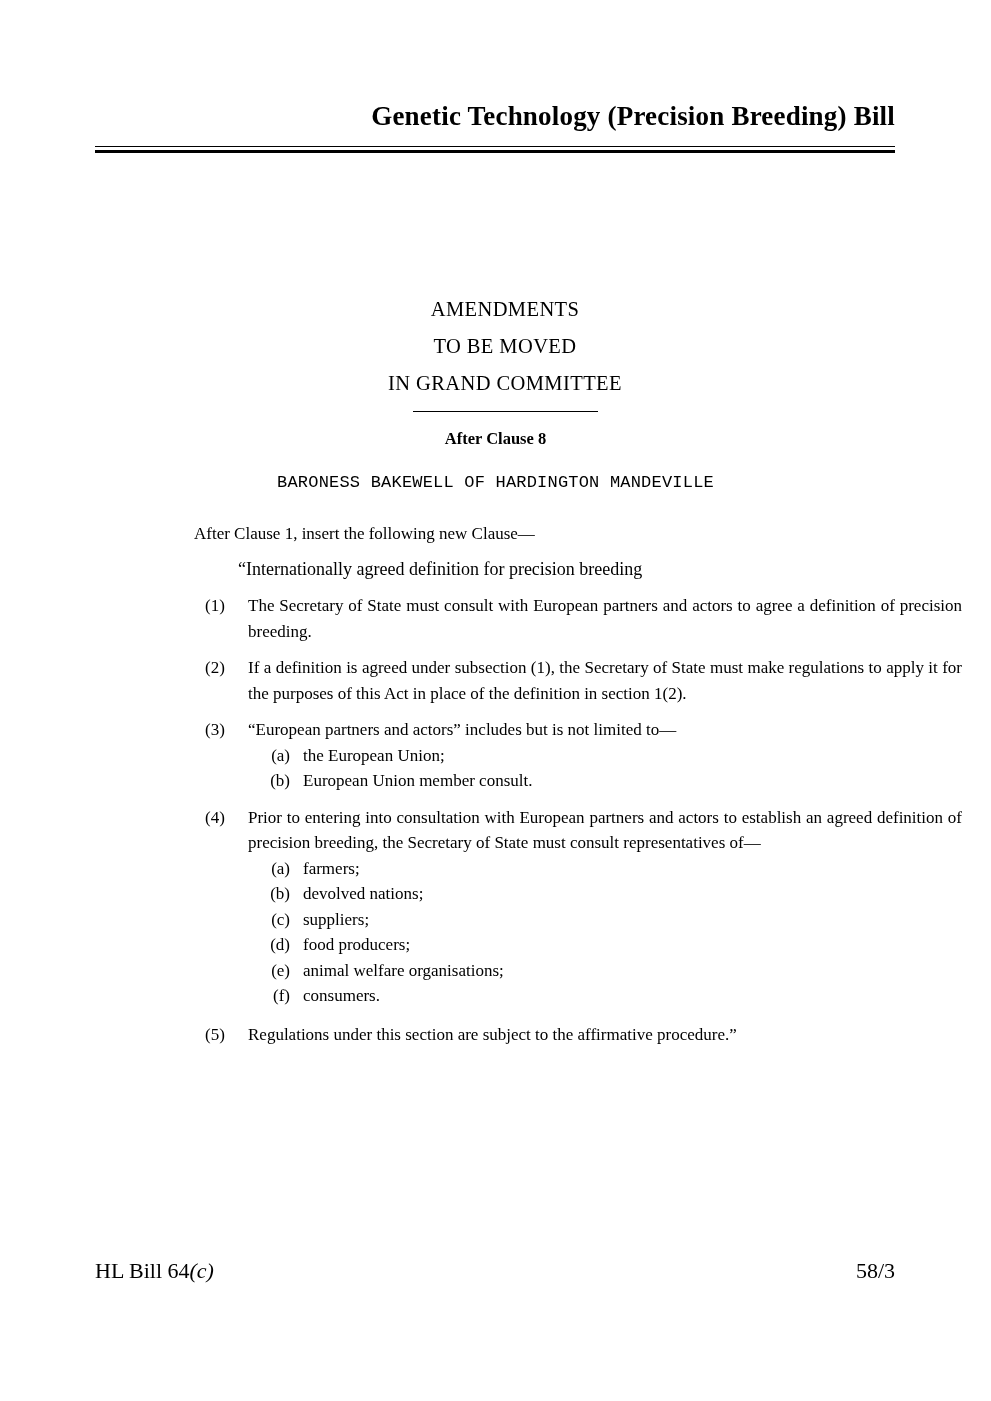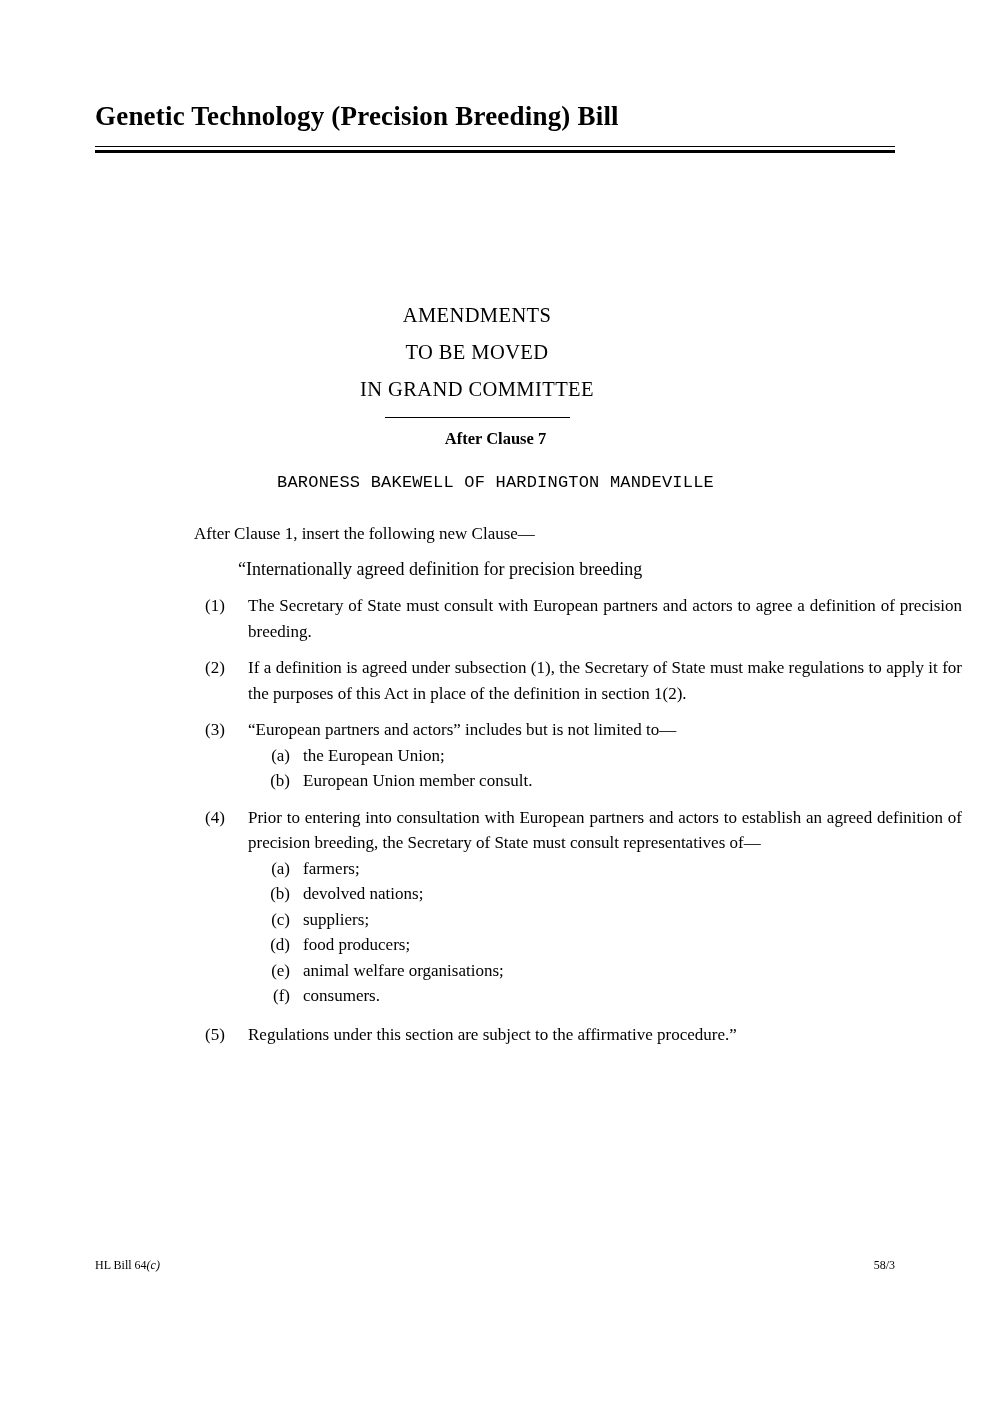--- a/index.html
+++ b/index.html
@@ -27,21 +27,21 @@
   
   .title-block {
     position: absolute;
     left: 95px;
     top: 100px;
     width: 800px;
   }
   .doc-title {
     font-size: 27px;
     font-weight: bold;
-    text-align: left;
+    text-align: right;
     letter-spacing: 0.2px;
     line-height: 1.25;
     margin: 0;
   }
   .rule-double {
     margin-top: 12px;
     width: 800px;
   }
   .rule-double .r-thin {
     height: 1.5px;
@@ -54,23 +54,24 @@
   .rule-double .r-thick {
     height: 3px;
     background: #000;
     width: 100%;
   }
 
   
   .headings {
     position: absolute;
     left: 0;
-    top: 297px;
+    top: 291px;
     width: 954px;
     text-align: center;
+    padding-left: 28px;
   }
   .headings .hline {
     font-size: 20.5px;
     line-height: 37px;
     letter-spacing: 0.4px;
   }
   .rule-short {
     width: 185px;
     height: 1.4px;
     background: #000;
@@ -159,21 +160,21 @@
     width: 42px;
     text-align: right;
   }
 
   
   .footer {
     position: absolute;
     left: 95px;
     top: 1258px;
     width: 800px;
-    font-size: 12px;
+    font-size: 22px;
   }
   .footer .left {
     float: left;
   }
   .footer .right {
     float: right;
     text-align: right;
   }
   .footer .ital {
     font-style: italic;
@@ -193,21 +194,21 @@
     </div>
   </div>
 
   <div class="headings">
     <div class="hline">AMENDMENTS</div>
     <div class="hline">TO BE MOVED</div>
     <div class="hline">IN GRAND COMMITTEE</div>
     <div class="rule-short"></div>
   </div>
 
-  <div class="after-clause">After Clause 7</div>
+  <div class="after-clause">After Clause 8</div>
   <div class="sponsor">BARONESS BAKEWELL OF HARDINGTON MANDEVILLE</div>
 
   <div class="body-block">
 
     <p class="intro">After Clause 1, insert the following new Clause—</p>
 
     <p class="new-clause-title">“Internationally agreed definition for precision breeding</p>
 
     <div class="subsec">
       <span class="num">(1)</span>

